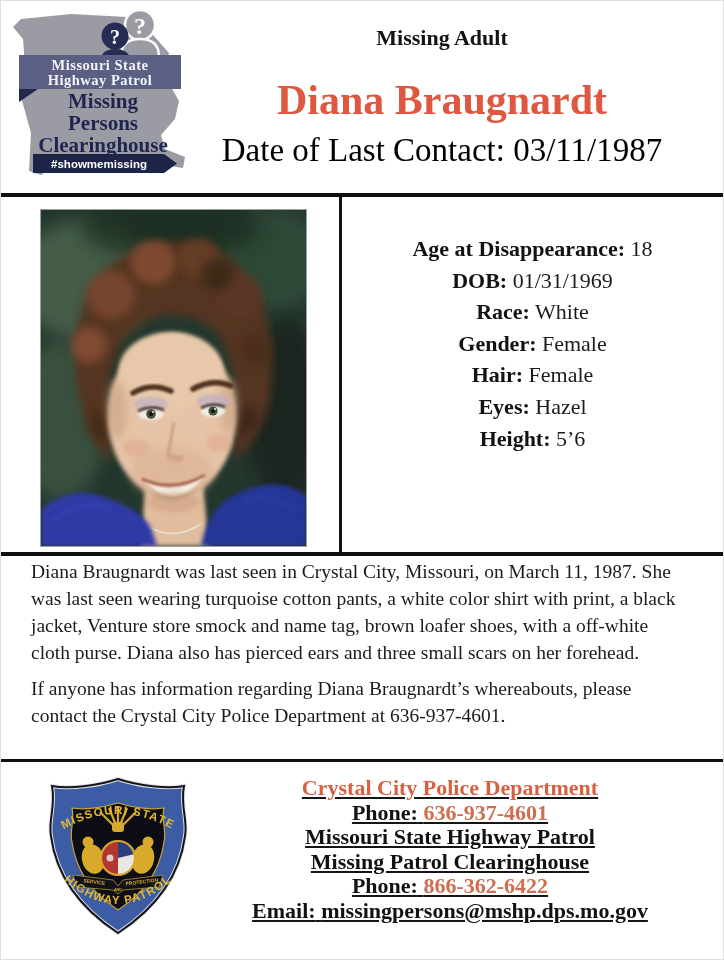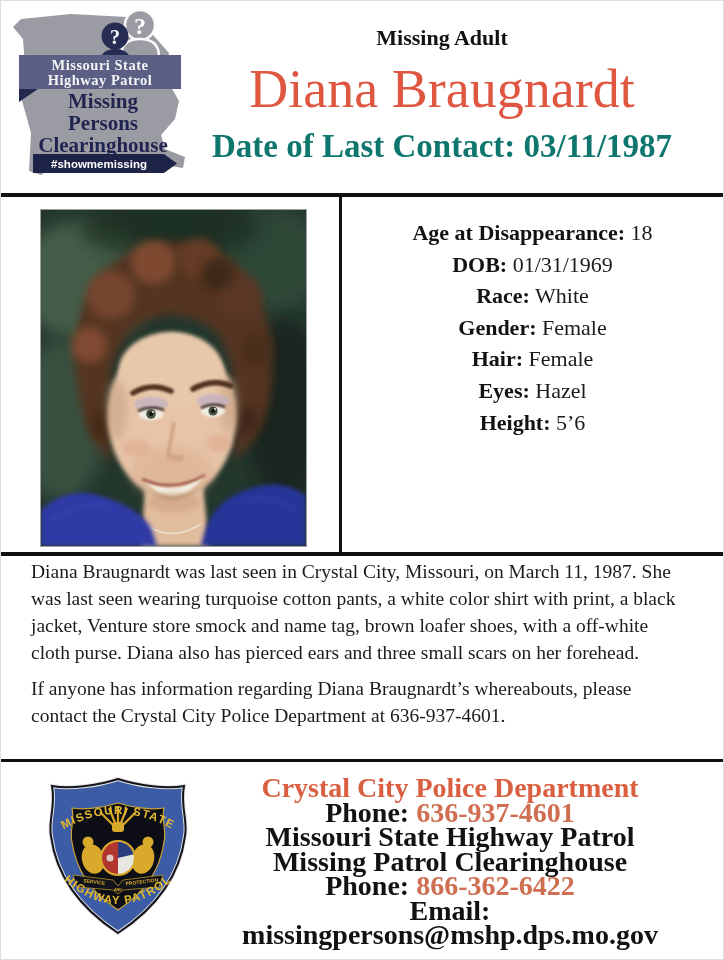--- a/index.html
+++ b/index.html
@@ -7,46 +7,46 @@
   .poster {
     position:relative; width:724px; height:960px; background:#ffffff;
     border:1px solid #dedede; overflow:hidden; color:#151515;
   }
   
   .header { position:absolute; top:0; left:0; right:0; height:192px; }
   .logo { position:absolute; left:6px; top:4px; width:184px; height:176px; }
   .logo svg { display:block; }
   .header-text { position:absolute; left:186px; right:26px; top:0; text-align:center; }
   .category { margin-top:24px; font-size:22px; font-weight:700; color:#121212; }
-  .name { margin-top:7px; font-size:54px; font-weight:400; color:#df5740; }
-  .last-contact { margin-top:8px; font-size:33px; font-weight:700; color:#0f766e;text-align:center; }
+  .name { margin-top:25px; font-size:42px; font-weight:700; color:#df5740; }
+  .last-contact { margin-top:8px; font-size:33px; font-weight:400; color:#000000;text-align:center; }
   
   .hr { position:absolute; left:0; right:0; background:#101010; }
   .hr1 { top:192px; height:4px; }
   .hr2 { top:551px; height:4px; }
   .hr3 { top:758px; height:3px; }
   
   .main { position:absolute; top:196px; left:0; right:0; height:355px; display:flex; }
   .photo-col { width:338px; }
   .vr { width:3px; background:#101010; }
-  .details-col { flex:1; padding-top:20px; text-align:center; font-size:22px; }
+  .details-col { flex:1; padding-top:36px; text-align:center; font-size:22px; }
   .detail-row { line-height:31.6px; white-space:nowrap; }
   .detail-row .lbl { font-weight:700; color:#121212; }
   .detail-row .val { font-weight:400; color:#1b1b1b; }
   .photo { margin:12px 0 0 39px; width:267px; height:338px; border:1px solid #9e9e9e; background:#20352a; }
   .photo svg { display:block; filter:saturate(0.93) contrast(0.97); }
   
   .desc { position:absolute; top:555px; left:0; right:0; height:203px; padding:2px 39px 0 30px;
           font-size:19.5px; line-height:27px; color:#1b1b1b; text-align:left; }
   .desc p.p2 { margin-top:9px; }
   
   .footer { position:absolute; top:761px; left:0; right:0; height:199px; }
   .badge { position:absolute; left:38px; top:12px; width:158px; height:164px; }
   .contact { position:absolute; left:200px; right:24px; top:14px; text-align:center;
-             font-size:28px; line-height:24.5px; font-weight:700; }
+             font-size:22px; line-height:24.5px; font-weight:700;text-decoration:underline; }
   .contact .dept { color:#da5f41; }
   .contact .blk { color:#121212; }
   .contact .phone { color:#cf6e51; }
   
   svg text { font-family:"Liberation Serif","DejaVu Serif",serif; }
   .qmark { font-weight:700; fill:#ffffff; text-anchor:middle; }
   .banner-line { font-weight:700; fill:#f4f4f6; text-anchor:middle; font-size:14.5px; letter-spacing:0.5px; }
   .program-line { font-weight:700; fill:#1f2450; text-anchor:middle; font-size:21px; }
   .hashtag-line { font-weight:700; fill:#ffffff; text-anchor:middle; font-size:11.5px;
                   font-family:"Liberation Sans","DejaVu Sans",sans-serif; }

